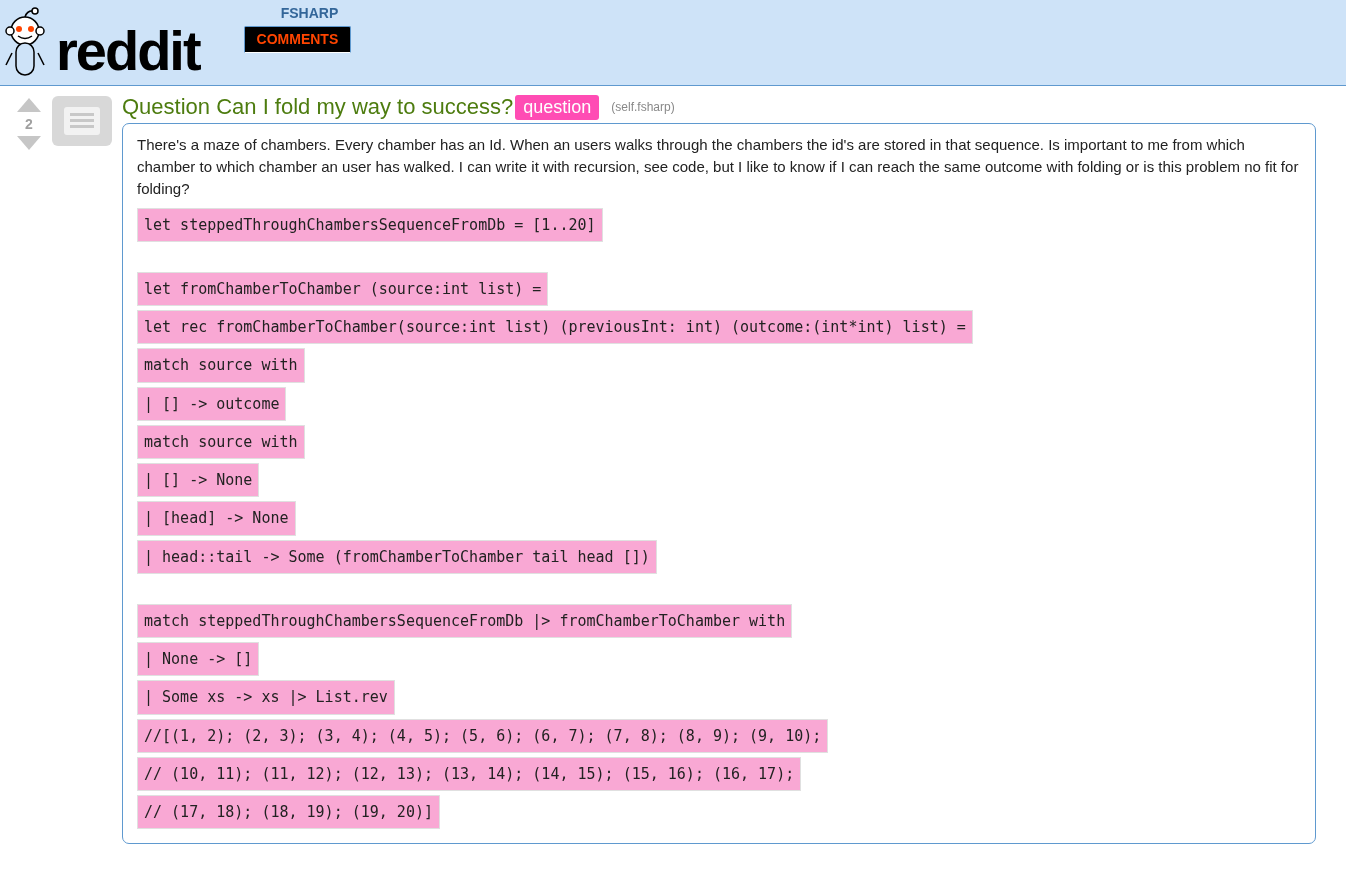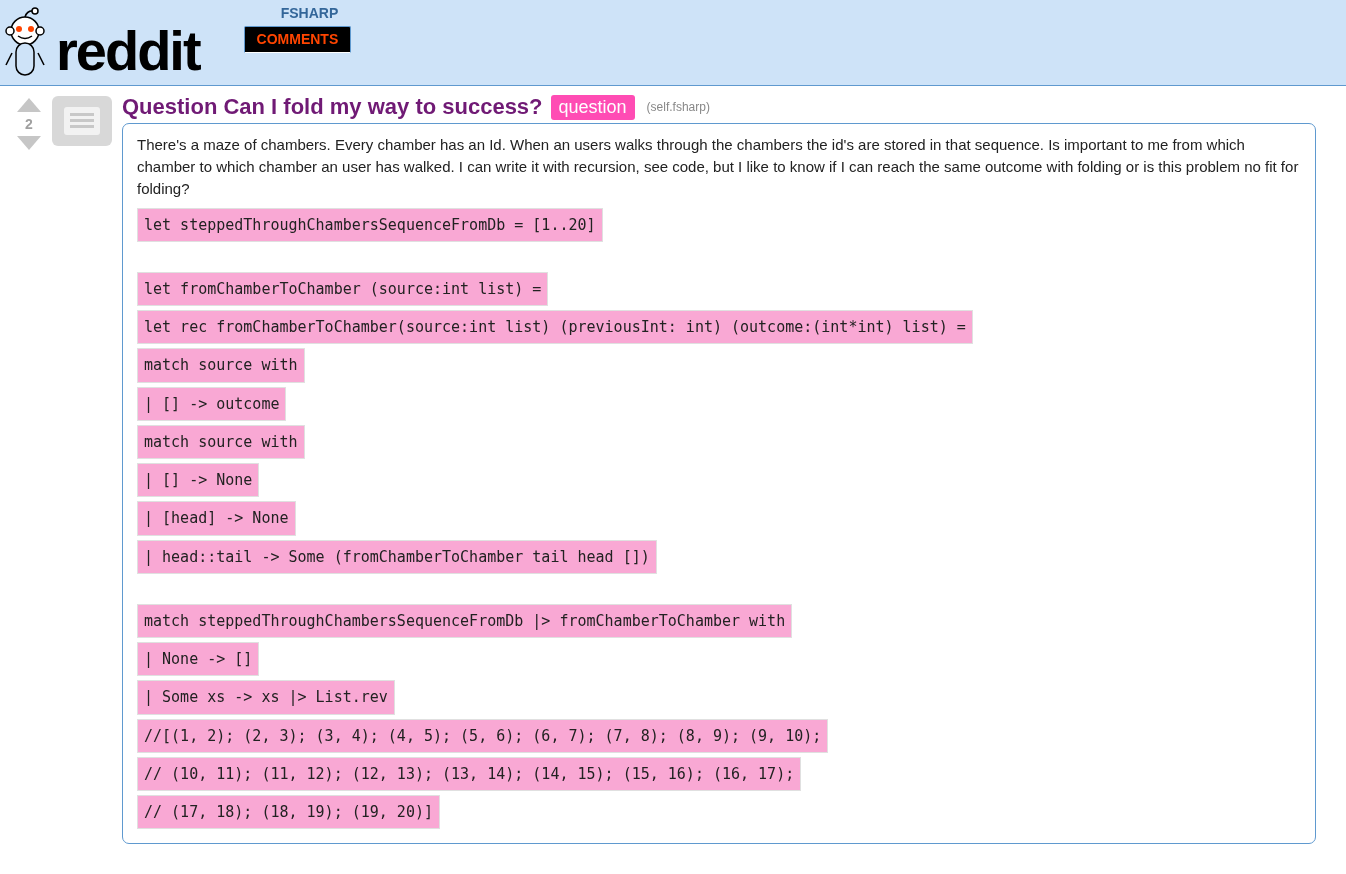--- a/index.html
+++ b/index.html
@@ -120,23 +120,23 @@
     padding-right: 30px;
   }
   .title-line {
     display: flex;
     align-items: center;
     flex-wrap: wrap;
     margin-bottom: 3px;
   }
   .post-title {
     font-size: 22px;
-    font-weight: bold;
-    color: #701a75;
-    margin-right: 8px;
+    font-weight: normal;
+    color: #4d7c0f;
+    margin-right: 2px;
     cursor: pointer;
     line-height: 1.2;
   }
   .flair {
     background: #ff4cb4;
     color: #fff;
     font-size: 18px;
     padding: 2px 8px;
     border-radius: 3px;
     margin-right: 12px;

